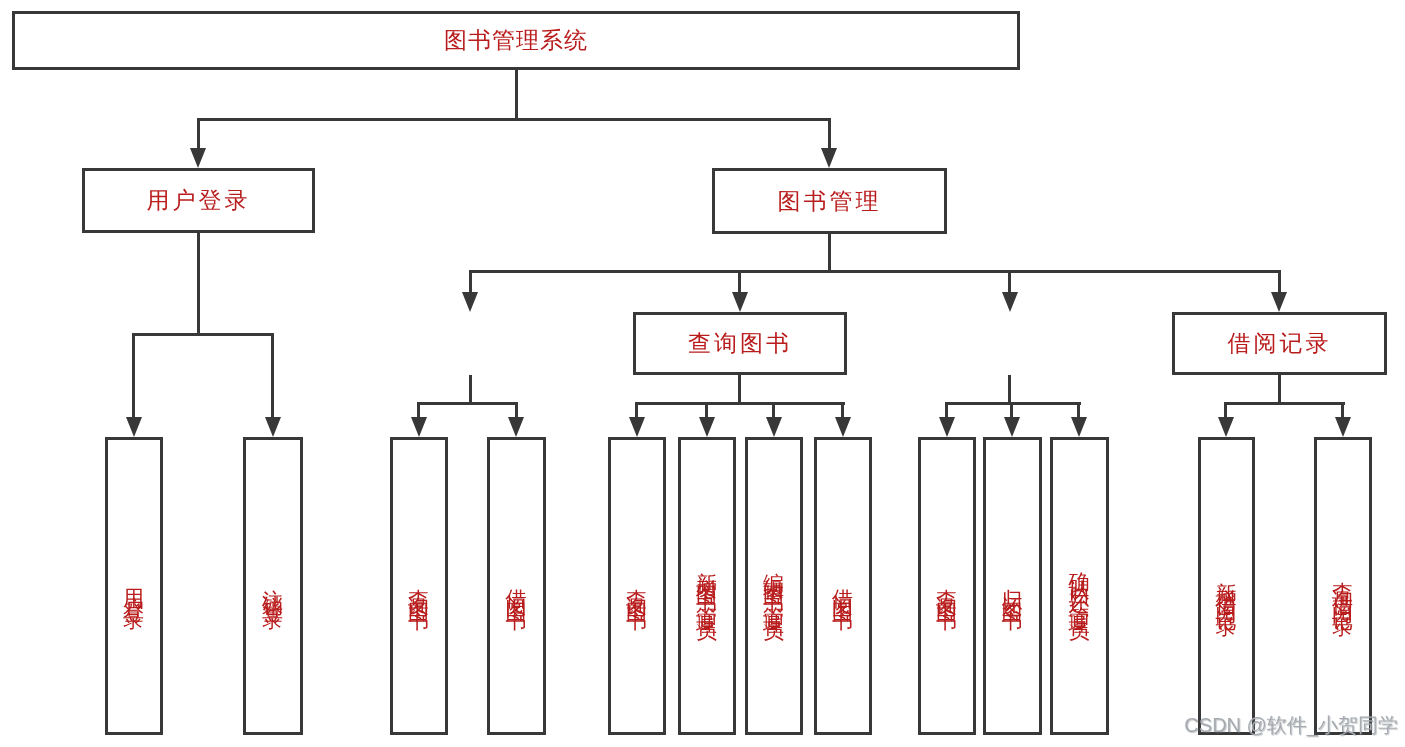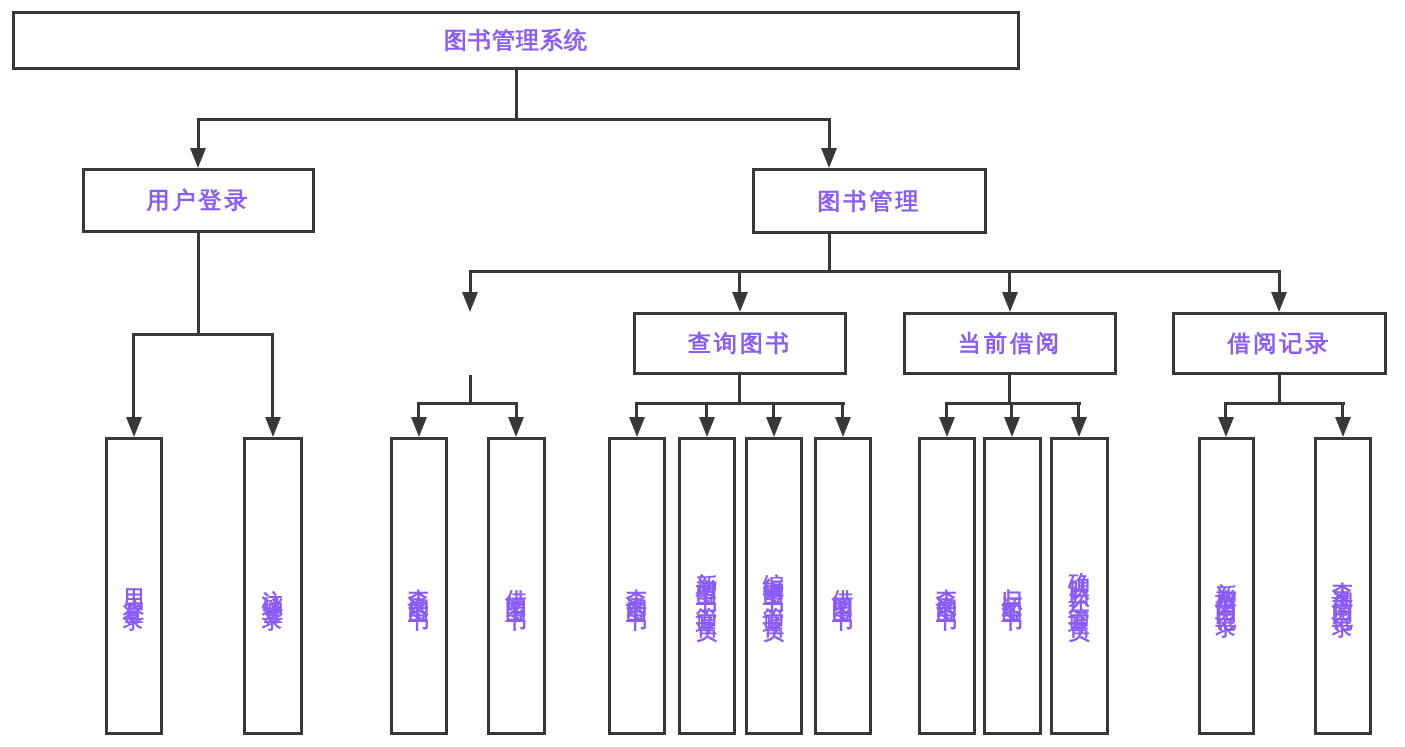--- a/index.html
+++ b/index.html
@@ -15,22 +15,21 @@
     overflow: hidden;
   }
   .box {
     position: absolute;
     box-sizing: border-box;
     border: 3px solid #383838;
     background: #ffffff;
     display: flex;
     align-items: center;
     justify-content: center;
-    color: #8b5cf6;
-    font-weight: bold;
+    color: #b91c1c;
   }
   .box.h span {
     font-size: 23px;
     letter-spacing: 3px;
     white-space: nowrap;
   }
   .box.root span { letter-spacing: 1px; }
   .box.v {
     writing-mode: vertical-rl;
   }
@@ -75,21 +74,21 @@
   <div class="line" style="left:515px; top:70px; width:3px; height:50px;"></div>
   <div class="line" style="left:197px; top:118px; width:634px; height:3px;"></div>
   <div class="line" style="left:197px; top:118px; width:3px; height:32px;"></div>
   <div class="arrow" style="left:190px; top:148px;"></div>
   <div class="line" style="left:828px; top:118px; width:3px; height:32px;"></div>
   <div class="arrow" style="left:821px; top:148px;"></div>
 
   <div class="box h" style="left:82px; top:168px; width:233px; height:65px;">
     <span>用户登录</span>
   </div>
-  <div class="box h" style="left:752px; top:168px; width:235px; height:66px;">
+  <div class="box h" style="left:712px; top:168px; width:235px; height:66px;">
     <span>图书管理</span>
   </div>
 
   <div class="line" style="left:197px; top:233px; width:3px; height:103px;"></div>
   <div class="line" style="left:132px; top:333px; width:142px; height:3px;"></div>
   <div class="line" style="left:132px; top:333px; width:3px; height:86px;"></div>
   <div class="arrow" style="left:126px; top:417px;"></div>
   <div class="line" style="left:271px; top:333px; width:3px; height:86px;"></div>
   <div class="arrow" style="left:265px; top:417px;"></div>
 
@@ -99,23 +98,20 @@
   <div class="arrow" style="left:462px; top:292px;"></div>
   <div class="line" style="left:738px; top:270px; width:3px; height:24px;"></div>
   <div class="arrow" style="left:732px; top:292px;"></div>
   <div class="line" style="left:1008px; top:270px; width:3px; height:24px;"></div>
   <div class="arrow" style="left:1002px; top:292px;"></div>
   <div class="line" style="left:1278px; top:270px; width:3px; height:24px;"></div>
   <div class="arrow" style="left:1271px; top:292px;"></div>
 
   <div class="box h" style="left:633px; top:312px; width:214px; height:63px;">
     <span>查询图书</span>
-  </div>
-  <div class="box h" style="left:903px; top:312px; width:214px; height:63px;">
-    <span>当前借阅</span>
   </div>
   <div class="box h" style="left:1172px; top:312px; width:215px; height:63px;">
     <span>借阅记录</span>
   </div>
 
   <div class="line" style="left:469px; top:375px; width:3px; height:29px;"></div>
   <div class="line" style="left:417px; top:402px; width:101px; height:3px;"></div>
   <div class="line" style="left:417px; top:402px; width:3px; height:18px;"></div>
   <div class="arrow" style="left:411px; top:417px;"></div>
   <div class="line" style="left:515px; top:402px; width:3px; height:18px;"></div>
@@ -185,14 +181,15 @@
     <span>确认归还（管理员）</span>
   </div>
 
   <div class="box v" style="left:1198px; top:437px; width:57px; height:298px;">
     <span>新增借阅记录</span>
   </div>
   <div class="box v" style="left:1314px; top:437px; width:58px; height:298px;">
     <span>查询借阅记录</span>
   </div>
 
+  <div class="watermark">CSDN @软件_小贺同学</div>
 
 </div>
 
 </body></html>

